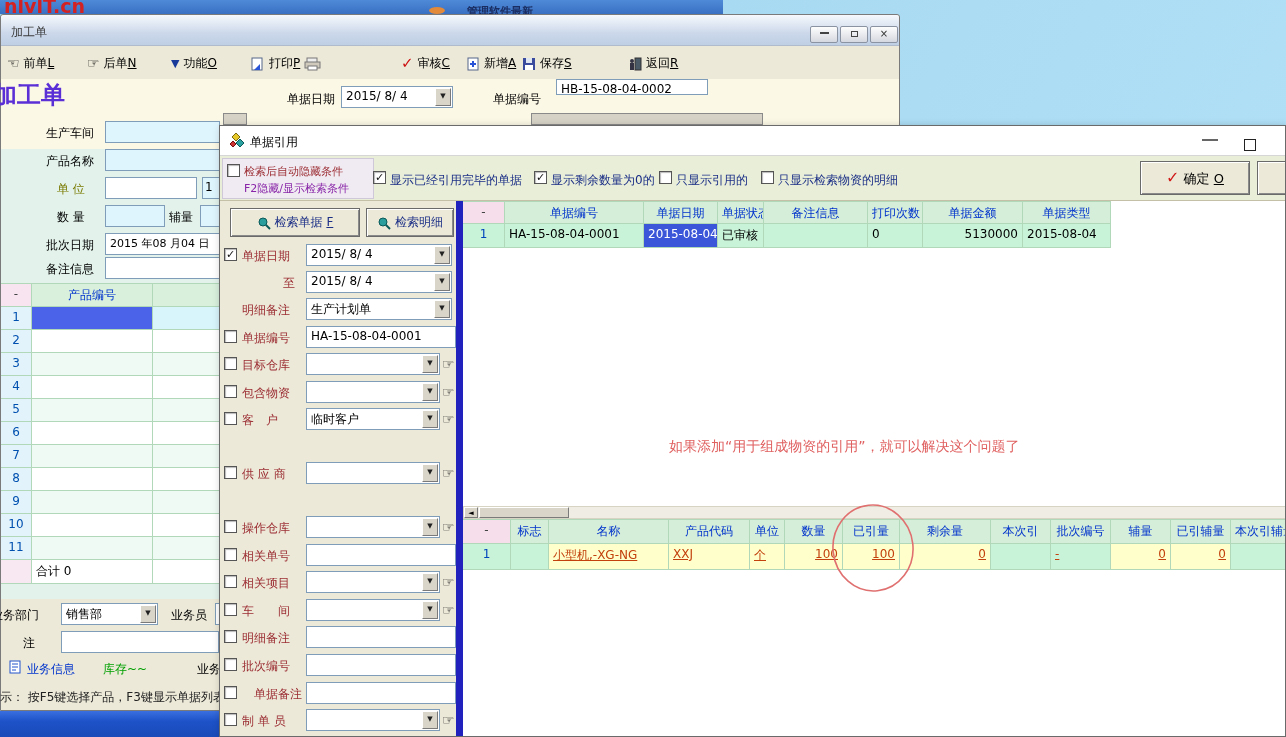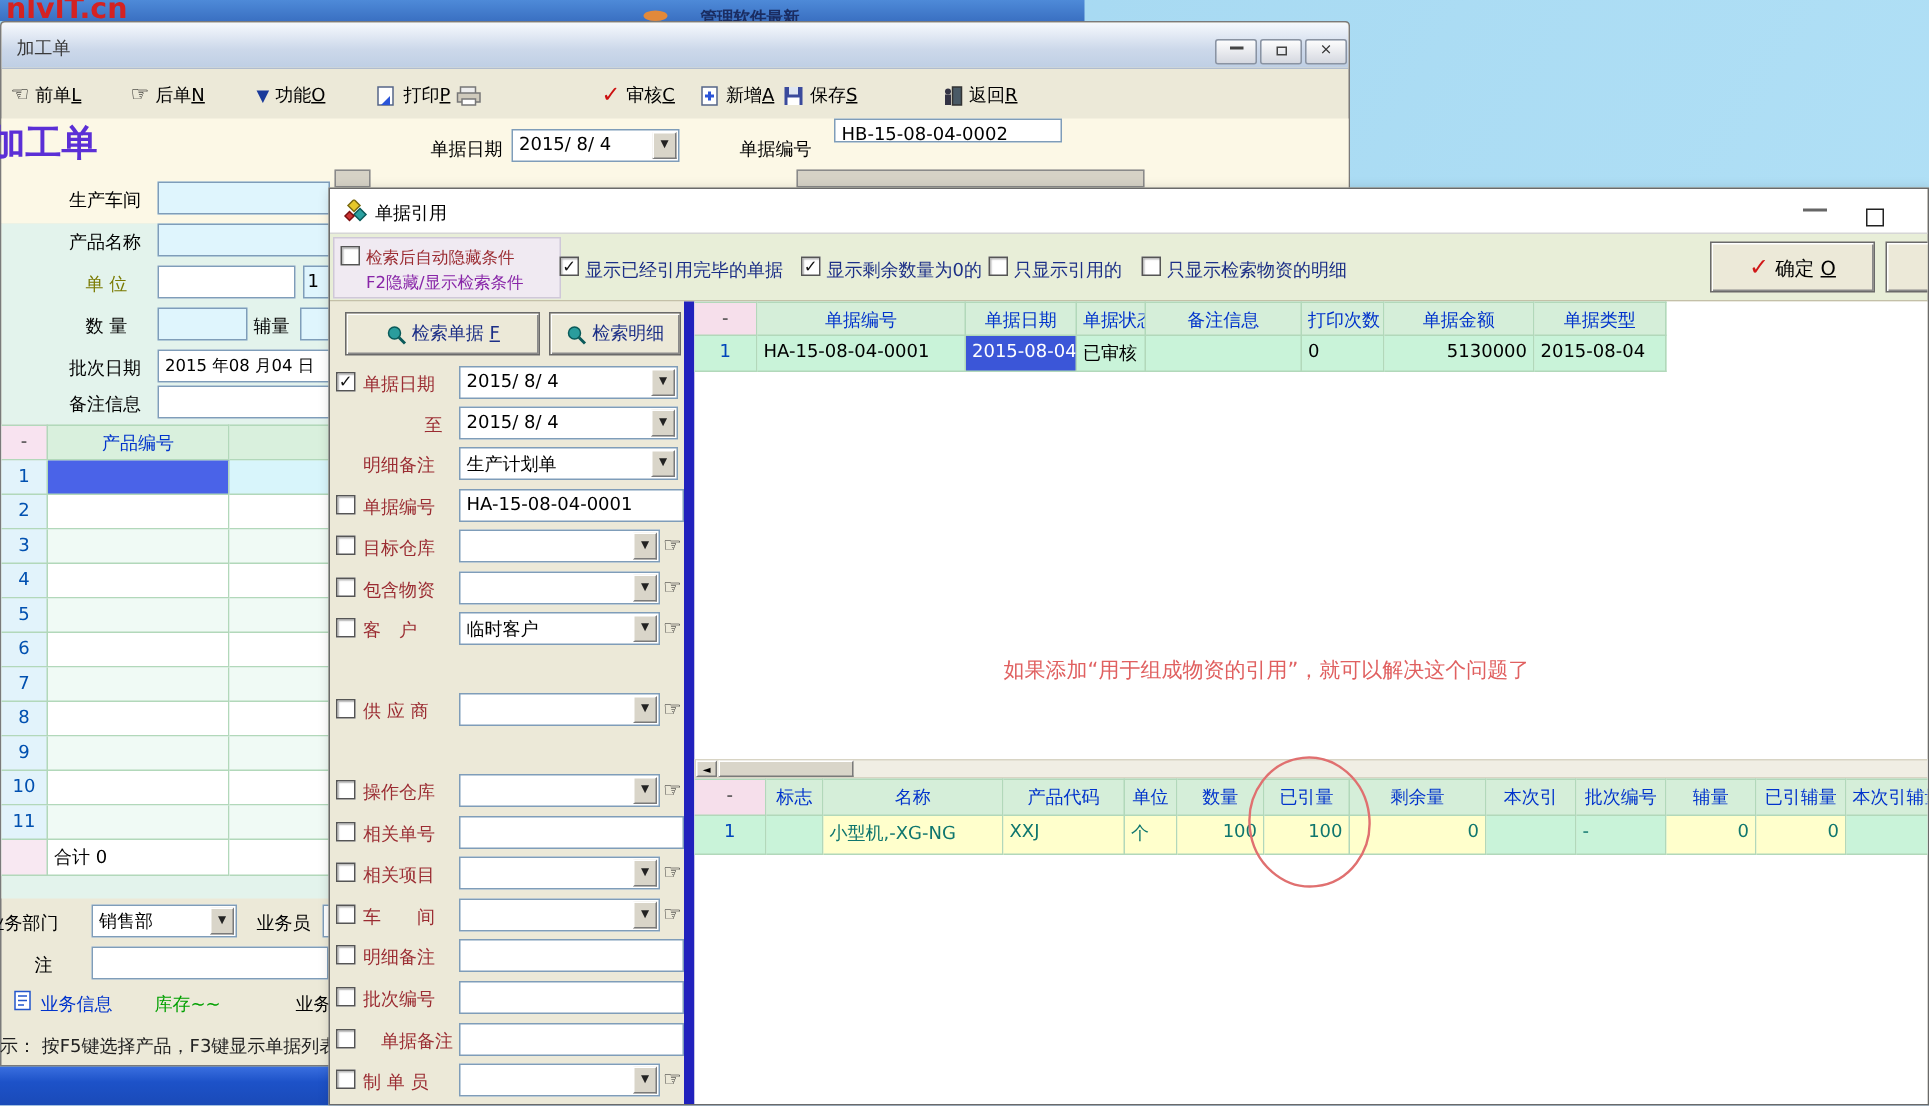--- a/index.html
+++ b/index.html
@@ -88,21 +88,21 @@
   .picker { font-size: 14px; color: #222; line-height: 14px; }
 
   
   .gth { background: #d5eed9; color: #0033cc; text-align: center; }
   .gth-pink { background: #f6dfeb; color: #444; text-align: center; }
   .cell-green { background: #c9f3d9; }
   .cell-yellow { background: #ffffcc; }
   .cell-sel { background: #3b56d8; color: #fff; text-align: center; }
   .cell-num { background: #c9f3d9; color: #0044bb; text-align: center; }
   .t-r { text-align: right; }
-  .dkblue { color: #0f766e; }
+  .dkblue { color: #c2410c; text-decoration: underline; }
 
   .annotation { color: #e06060; font-size: 14px; white-space: nowrap; }
   .hscroll { left: 0; top: 305px; width: 824px; height: 13px; background: #f0eee4; border: 1px solid #d8d4c4; }
   .scr-btn { left: 0; top: 0; width: 14px; height: 11px; background: #d9d5c9;
     border: 1px solid; border-color: #fff #7a7a7a #7a7a7a #fff; font-size: 7px; line-height: 10px; text-align: center; }
   .scr-thumb { left: 15px; top: 0; width: 90px; height: 11px; background: #d9d5c9;
     border: 1px solid; border-color: #fff #7a7a7a #7a7a7a #fff; }
 </style>
 </head>
 <body>

